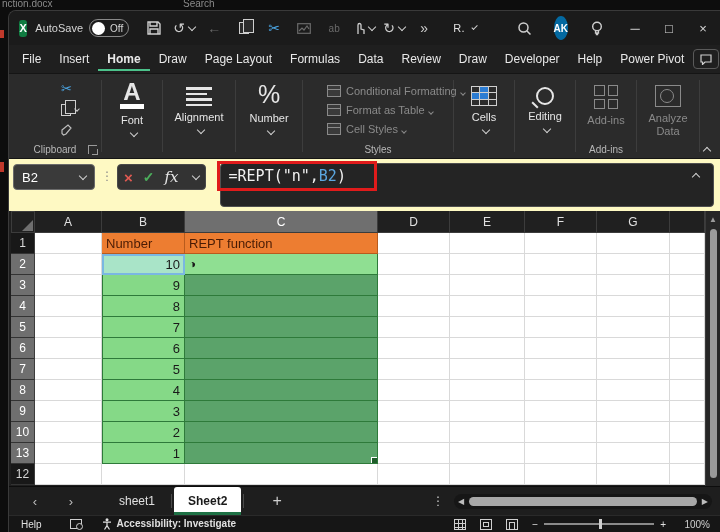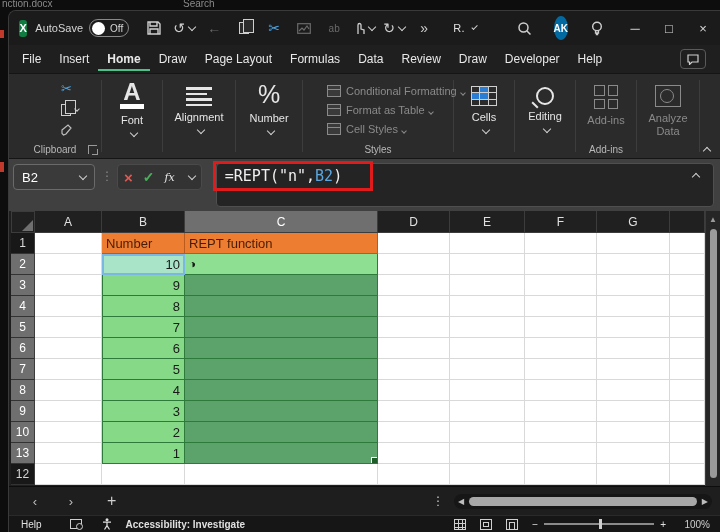--- a/index.html
+++ b/index.html
@@ -97,30 +97,30 @@
   .mag:after { content:""; position:absolute; width:8px; height:2px; background:#e6e6e6; transform:rotate(45deg); left:-7px; top:15px;}
   
   .addins-ic { width:24px; height:24px; display:grid; grid-template-columns:1fr 1fr; grid-template-rows:1fr 1fr; gap:3px; margin-top:4px;}
   .addins-ic i { border:1.5px solid #8a8a8a;}
   
   .analyze-ic { width:26px; height:22px; border:1.5px solid #8a8a8a; margin-top:4px; position:relative;}
   .analyze-ic:after{ content:""; position:absolute; left:4px; top:3px; width:12px; height:12px; border:1.5px solid #8a8a8a; border-radius:50%;}
   #ribbon-collapse { position:absolute; right:10px; bottom:6px; color:#cfcfcf;}
 
   
-  #formulabar { height:52px; background:#404040; display:flex; flex:0 0 auto; padding:4px 6px 4px 4px; position:relative;}
+  #formulabar { height:52px; background:#fef9c3; display:flex; flex:0 0 auto; padding:4px 6px 4px 4px; position:relative;}
   #namebox { width:82px; height:26px; background:#3a3a3a; border:1px solid #6a6a6a; border-radius:4px;
              color:#fff; font-size:13px; display:flex; align-items:center; padding:0 8px; margin-top:1px;}
   #namebox .chev { margin-left:auto; color:#cfcfcf;}
   #fb-dots { color:#8a8a8a; font-size:12px; margin:6px 4px 0 6px;}
   #fb-btns { height:26px; background:#333; border:1px solid #4a4a4a; border-radius:4px; display:flex;
              align-items:center; padding:0 6px; gap:10px; margin-top:1px;}
   #fb-cancel { color:#e05a52; font-size:15px; font-weight:bold;}
   #fb-enter { color:#4cae5c; font-size:14px; font-weight:bold;}
-  #fb-fx { color:#e6e6e6; font-size:11px; font-style:italic; font-family:"DejaVu Serif", serif;}
+  #fb-fx { color:#e6e6e6; font-size:15px; font-style:italic; font-family:"DejaVu Serif", serif;}
   #fb-btns .chev { color:#cfcfcf;}
   #formula-field { flex:1; margin-left:14px; background:#242424; border:1px solid #4f4f4f; border-radius:4px;
                    position:relative; padding:3px 8px;}
   #formula-text { font-family:"DejaVu Sans Mono", monospace; font-size:15px; color:#f0f0f0; position:relative; z-index:2;}
   #formula-text .ref { color:#5ba7e0;}
   #formula-annotation { position:absolute; left:-4px; top:-3px; width:160px; height:30px;
                         border:3px solid #e01b1b; z-index:3;}
   #fb-collapse { position:absolute; right:14px; top:10px; color:#cfcfcf;}
 
   
@@ -170,21 +170,21 @@
              display:flex; align-items:center; padding:0 4px;}
   #hscroll .arrow { color:#bdbdbd; font-size:8px;}
   #hscroll-thumb { flex:1; height:9px; background:#a8a8a8; border-radius:5px; margin:0 5px;}
 
   
   #statusbar { height:17px; background:#161616; display:flex; align-items:center; color:#e0e0e0;
                font-size:10px; flex:0 0 auto; border-top:1px solid #2a2a2a;}
   #status-mode { margin-left:12px;}
   .rec-ic { width:12px; height:10px; border:1px solid #cfcfcf; margin-left:28px; position:relative;}
   .rec-ic:after{ content:""; position:absolute; right:-2px; bottom:-2px; width:5px; height:5px; border:1px solid #cfcfcf; border-radius:50%; background:#161616;}
-  #status-acc { display:flex; align-items:center; gap:14px; margin-left:20px; font-weight:bold;}
+  #status-acc { display:flex; gap:5px; margin-left:20px; font-weight:bold;}
   #status-right { margin-left:auto; display:flex; align-items:center; gap:14px; margin-right:10px;}
   .view-ic { width:12px; height:11px; border:1px solid #cfcfcf; position:relative;}
   .view-ic.grid:before{ content:""; position:absolute; inset:0;
       background:linear-gradient(#cfcfcf 1px,transparent 1px) 0 3px/100% 4px,
                  linear-gradient(90deg,#cfcfcf 1px,transparent 1px) 3px 0/4px 100%;}
   .view-ic.page:after{ content:""; position:absolute; inset:2px; border:1px solid #cfcfcf;}
   .view-ic.brk:after{ content:""; position:absolute; left:2px; right:2px; top:2px; bottom:0; border:1px solid #cfcfcf; border-bottom:none;}
   #zoom-ctrl { display:flex; align-items:center; gap:6px;}
   #zoom-track { width:110px; height:2px; background:#8a8a8a; position:relative;}
   #zoom-handle { position:absolute; left:50%; top:-4px; width:3px; height:10px; background:#cfcfcf;}
@@ -268,20 +268,21 @@
     <span class="rtab">Insert</span>
     <span class="rtab active">Home</span>
     <span class="rtab">Draw</span>
     <span class="rtab">Page Layout</span>
     <span class="rtab">Formulas</span>
     <span class="rtab">Data</span>
     <span class="rtab">Review</span>
     <span class="rtab">Draw</span>
     <span class="rtab">Developer</span>
     <span class="rtab">Help</span>
+    <span class="rtab">Power Pivot</span>
     <div id="tabrow-right">
       <div id="comment-btn">
         <svg width="12" height="11" viewBox="0 0 12 11">
             <path d="M1 1 h10 v7 h-6 l-2.5 2.5 v-2.5 h-1.5 z" fill="none" stroke="#cfcfcf" stroke-width="1.2"></path>
           </svg>
       </div>
 
     </div>
   </div>
 
@@ -577,20 +578,26 @@
       </div>
     <div id="vscroll">
       <span class="arrow">▲</span>
       <div id="vscroll-thumb"></div>
     </div>
   </div>
 
   <div id="sheetbar">
     <span class="sheet-nav">‹</span>
     <span class="sheet-nav">›</span>
+    <div id="sheet-tabs">
+      <span class="sheet-tab">sheet1</span>
+      <span class="tab-div"></span>
+      <span class="sheet-tab active">Sheet2</span>
+      <span class="tab-div"></span>
+    </div>
     <span id="new-sheet">+</span>
     <span id="sheet-dots">⋮</span>
     <div id="hscroll">
       <span class="arrow">◀</span>
       <div id="hscroll-thumb"></div>
       <span class="arrow">▶</span>
     </div>
   </div>
 
   <div id="statusbar">

